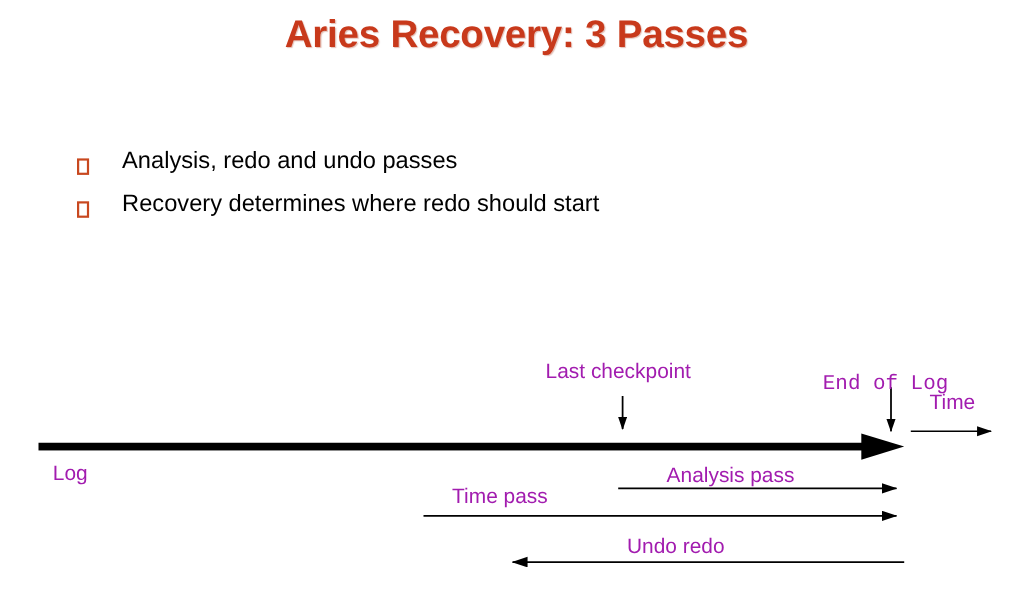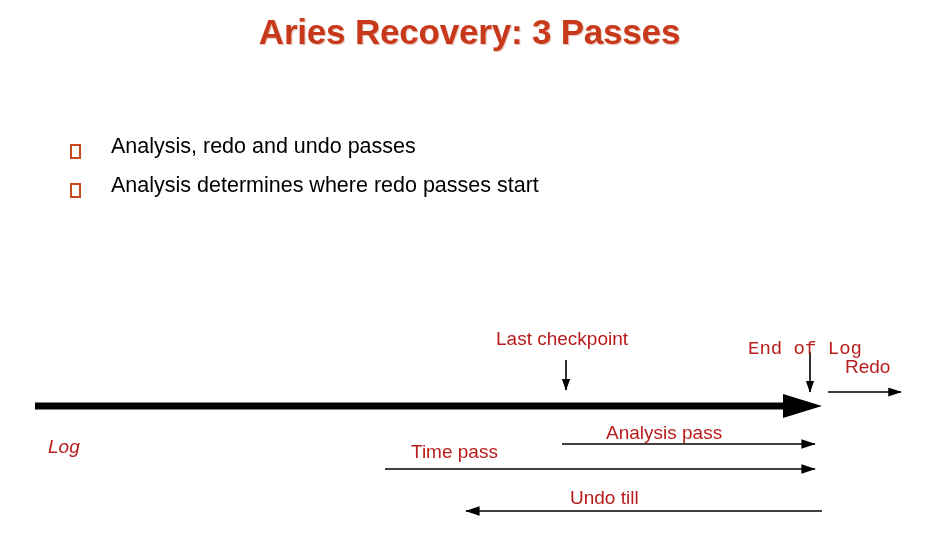--- a/index.html
+++ b/index.html
@@ -70,49 +70,49 @@
   #diagram {
     position: absolute;
     left: 0;
     top: 0;
     width: 939px;
     height: 539px;
   }
   .dlabel {
     position: absolute;
     font-size: 19px;
-    color: #b91c1c;
+    color: #a21caf;
     white-space: nowrap;
     line-height: 22px;
   }
   #label-last-checkpoint { left: 496px; top: 328px; }
   #label-end-of-log      { left: 748px; top: 338px; font-family: Liberation Mono, monospace; }
   #label-time            { left: 845px; top: 356px; }
-  #label-log             { left: 48px;  top: 436px; font-style: italic; }
+  #label-log             { left: 48px;  top: 420px; }
   #label-analysis-pass   { left: 606px; top: 422px; }
   #label-redo-pass       { left: 411px; top: 441px; }
   #label-undo-pass       { left: 570px; top: 487px; }
 </style>
 </head>
 <body>
 
 <div id="slide">
 
   <div id="slide-title">Aries Recovery: 3 Passes</div>
 
   <div id="bullet-list">
 
     <div class="bullet-row">
       <span class="bullet-marker"></span>
       <span class="bullet-text">Analysis, redo and undo passes</span>
     </div>
 
     <div class="bullet-row">
       <span class="bullet-marker"></span>
-      <span class="bullet-text">Analysis determines where redo passes start</span>
+      <span class="bullet-text">Recovery determines where redo should start</span>
     </div>
 
 
   </div>
 
   <div id="diagram">
 
     <svg width="939" height="539" viewBox="0 0 939 539" style="position:absolute; left:0; top:0;">
       <defs>
         <marker id="ah-thin-right" markerWidth="9" markerHeight="9" refX="8.5" refY="3" orient="auto" markerUnits="strokeWidth">
@@ -139,21 +139,21 @@
 
       <line x1="562" y1="444" x2="815" y2="444" stroke="#000000" stroke-width="1.6" marker-end="url(#ah-thin-right)"></line>
 
       <line x1="385" y1="469" x2="815" y2="469" stroke="#000000" stroke-width="1.6" marker-end="url(#ah-thin-right)"></line>
 
       <line x1="822" y1="511" x2="466" y2="511" stroke="#000000" stroke-width="1.6" marker-end="url(#ah-thin-left)"></line>
     </svg>
 
     <div class="dlabel" id="label-last-checkpoint">Last checkpoint</div>
     <div class="dlabel" id="label-end-of-log">End of Log</div>
-    <div class="dlabel" id="label-time">Redo</div>
+    <div class="dlabel" id="label-time">Time</div>
     <div class="dlabel" id="label-log">Log</div>
     <div class="dlabel" id="label-analysis-pass">Analysis pass</div>
     <div class="dlabel" id="label-redo-pass">Time pass</div>
-    <div class="dlabel" id="label-undo-pass">Undo till</div>
+    <div class="dlabel" id="label-undo-pass">Undo redo</div>
 
   </div>
 
 </div>
 
 </body></html>

